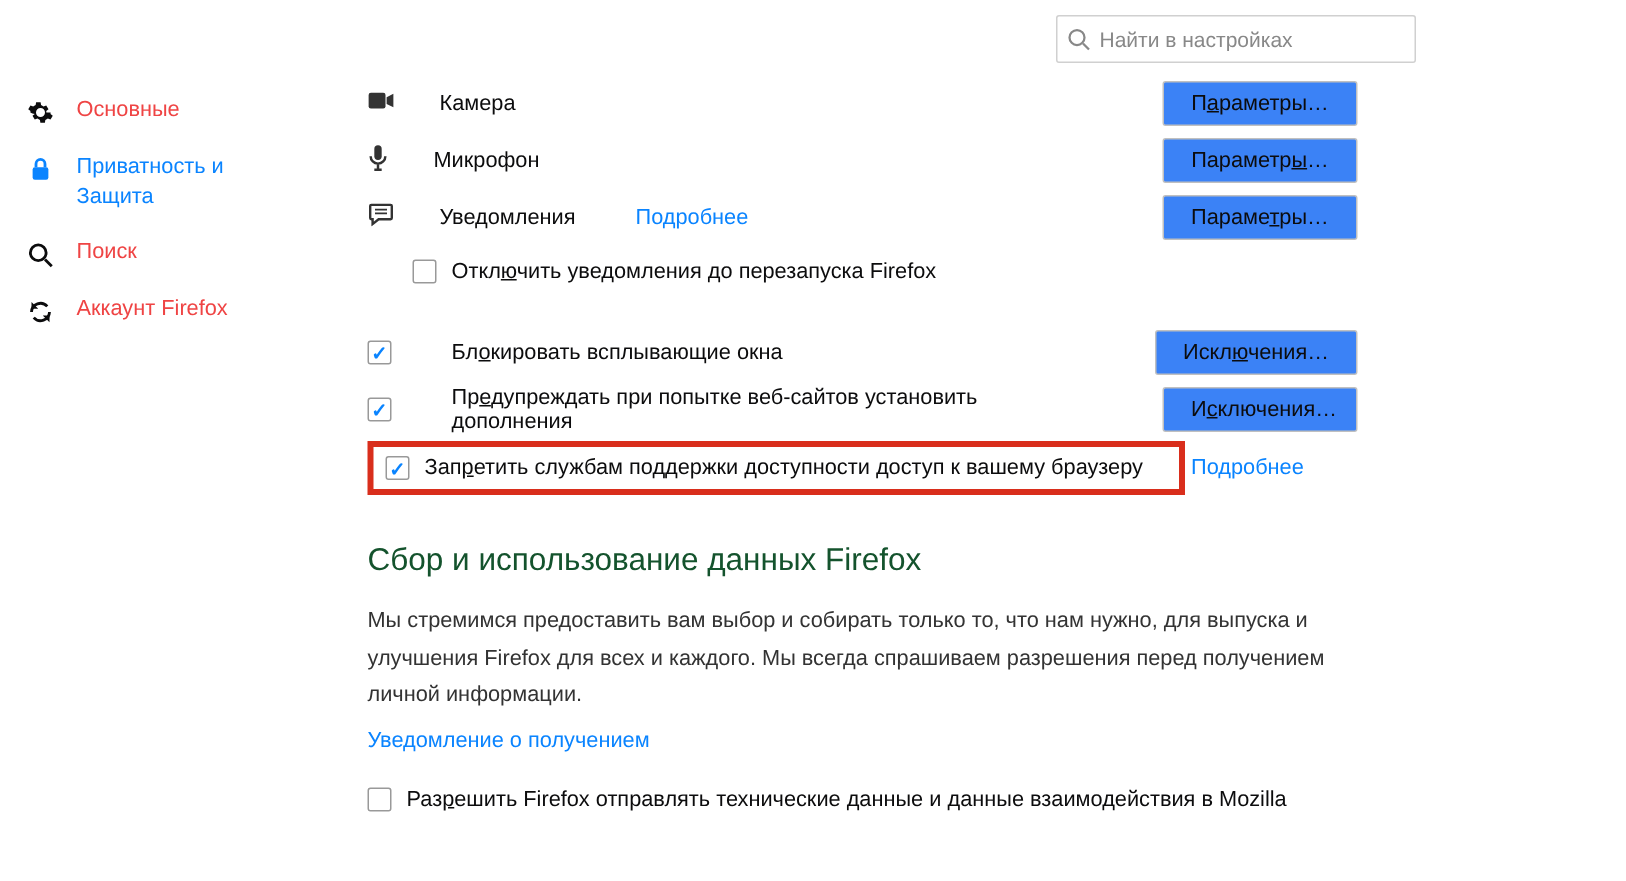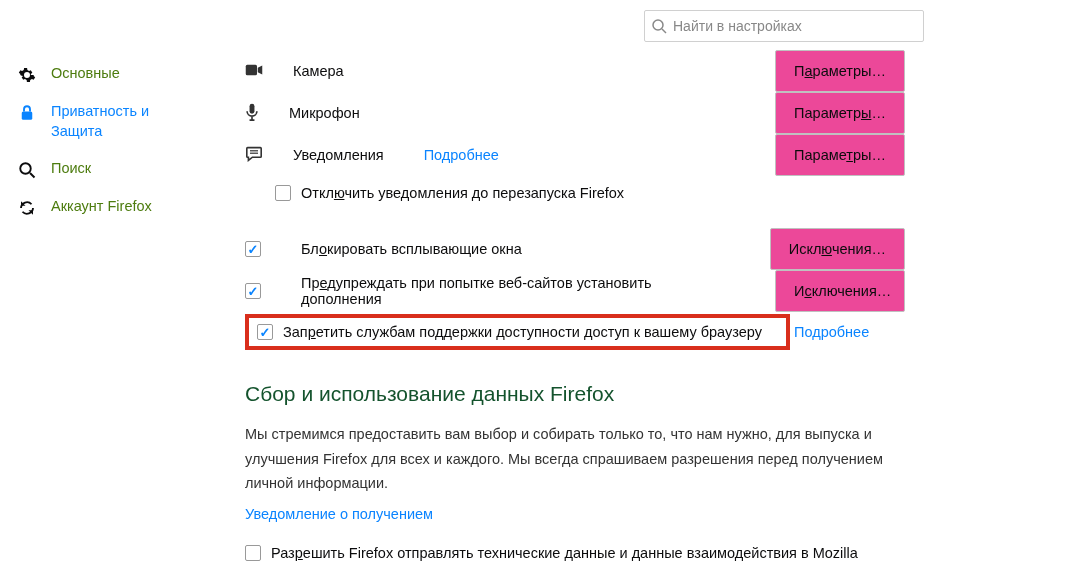--- a/index.html
+++ b/index.html
@@ -9,22 +9,22 @@
       color: #0c0c0d;
       background: #fff;
       width: 1084px;
       height: 587px;
       overflow: hidden;
     }
     .container { display: flex; }
     .search-wrapper {
       position: absolute;
       top: 10px;
-      left: 644px;
-      width: 280px;
+      left: 704px;
+      width: 240px;
     }
     .search-box {
       width: 100%;
       height: 32px;
       border: 1px solid #d0d0d0;
       border-radius: 2px;
       padding: 0 8px 0 28px;
       font-size: 14px;
       color: #333;
     }
@@ -37,41 +37,41 @@
     }
     .sidebar {
       width: 200px;
       padding: 55px 0 0 18px;
     }
     .sidebar-item {
       display: flex;
       align-items: flex-start;
       padding: 9px 0;
       cursor: pointer;
-      color: #4d7c0f;
+      color: #ef4444;
     }
     .sidebar-item.active { color: #0a84ff; }
     .sidebar-item .icon {
       width: 22px;
       flex-shrink: 0;
       display: flex;
       align-items: center;
       padding-top: 2px;
     }
     .sidebar-item .label { margin-left: 11px; line-height: 1.35; }
     .main {
       flex: 1;
       padding: 50px 0 0 45px;
     }
     .row-spacer { flex: 1; }
     .btn {
       min-width: 130px;
-      height: 42px;
+      height: 30px;
       border: 1px solid #c0c0c0;
-      background: #ec4899;
+      background: #3b82f6;
       font-size: 14.5px;
       color: #0c0c0d;
       cursor: pointer;
       padding: 0 18px;
       margin-left: 12px;
       margin-right: 0;
       border-radius: 2px;
     }
     .link { color: #0a84ff; cursor: pointer; margin-left: 10px; }
     .checkbox-row {

